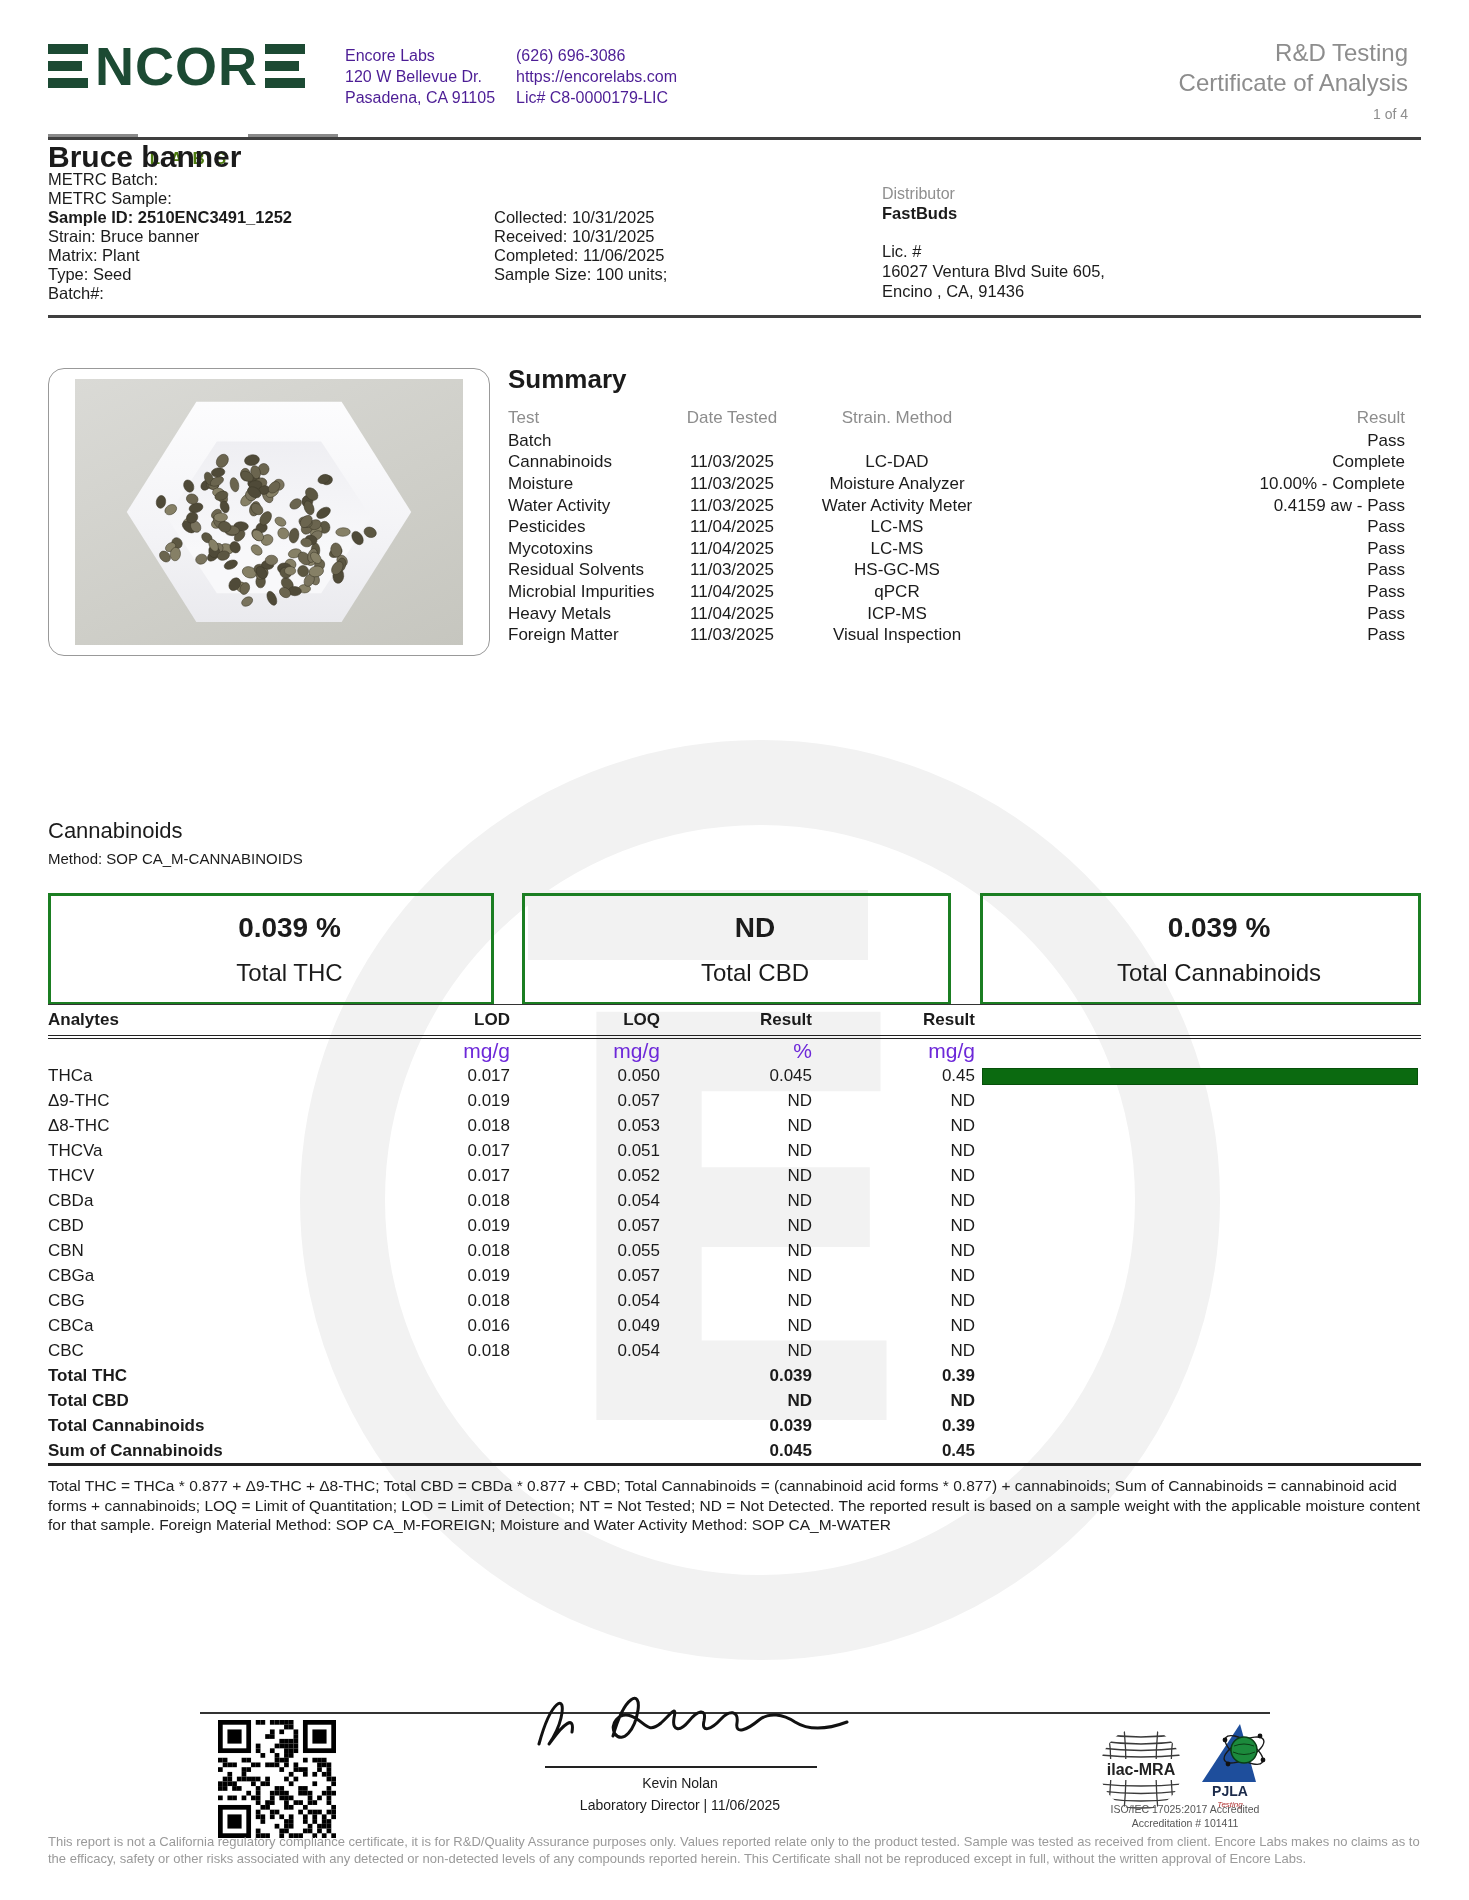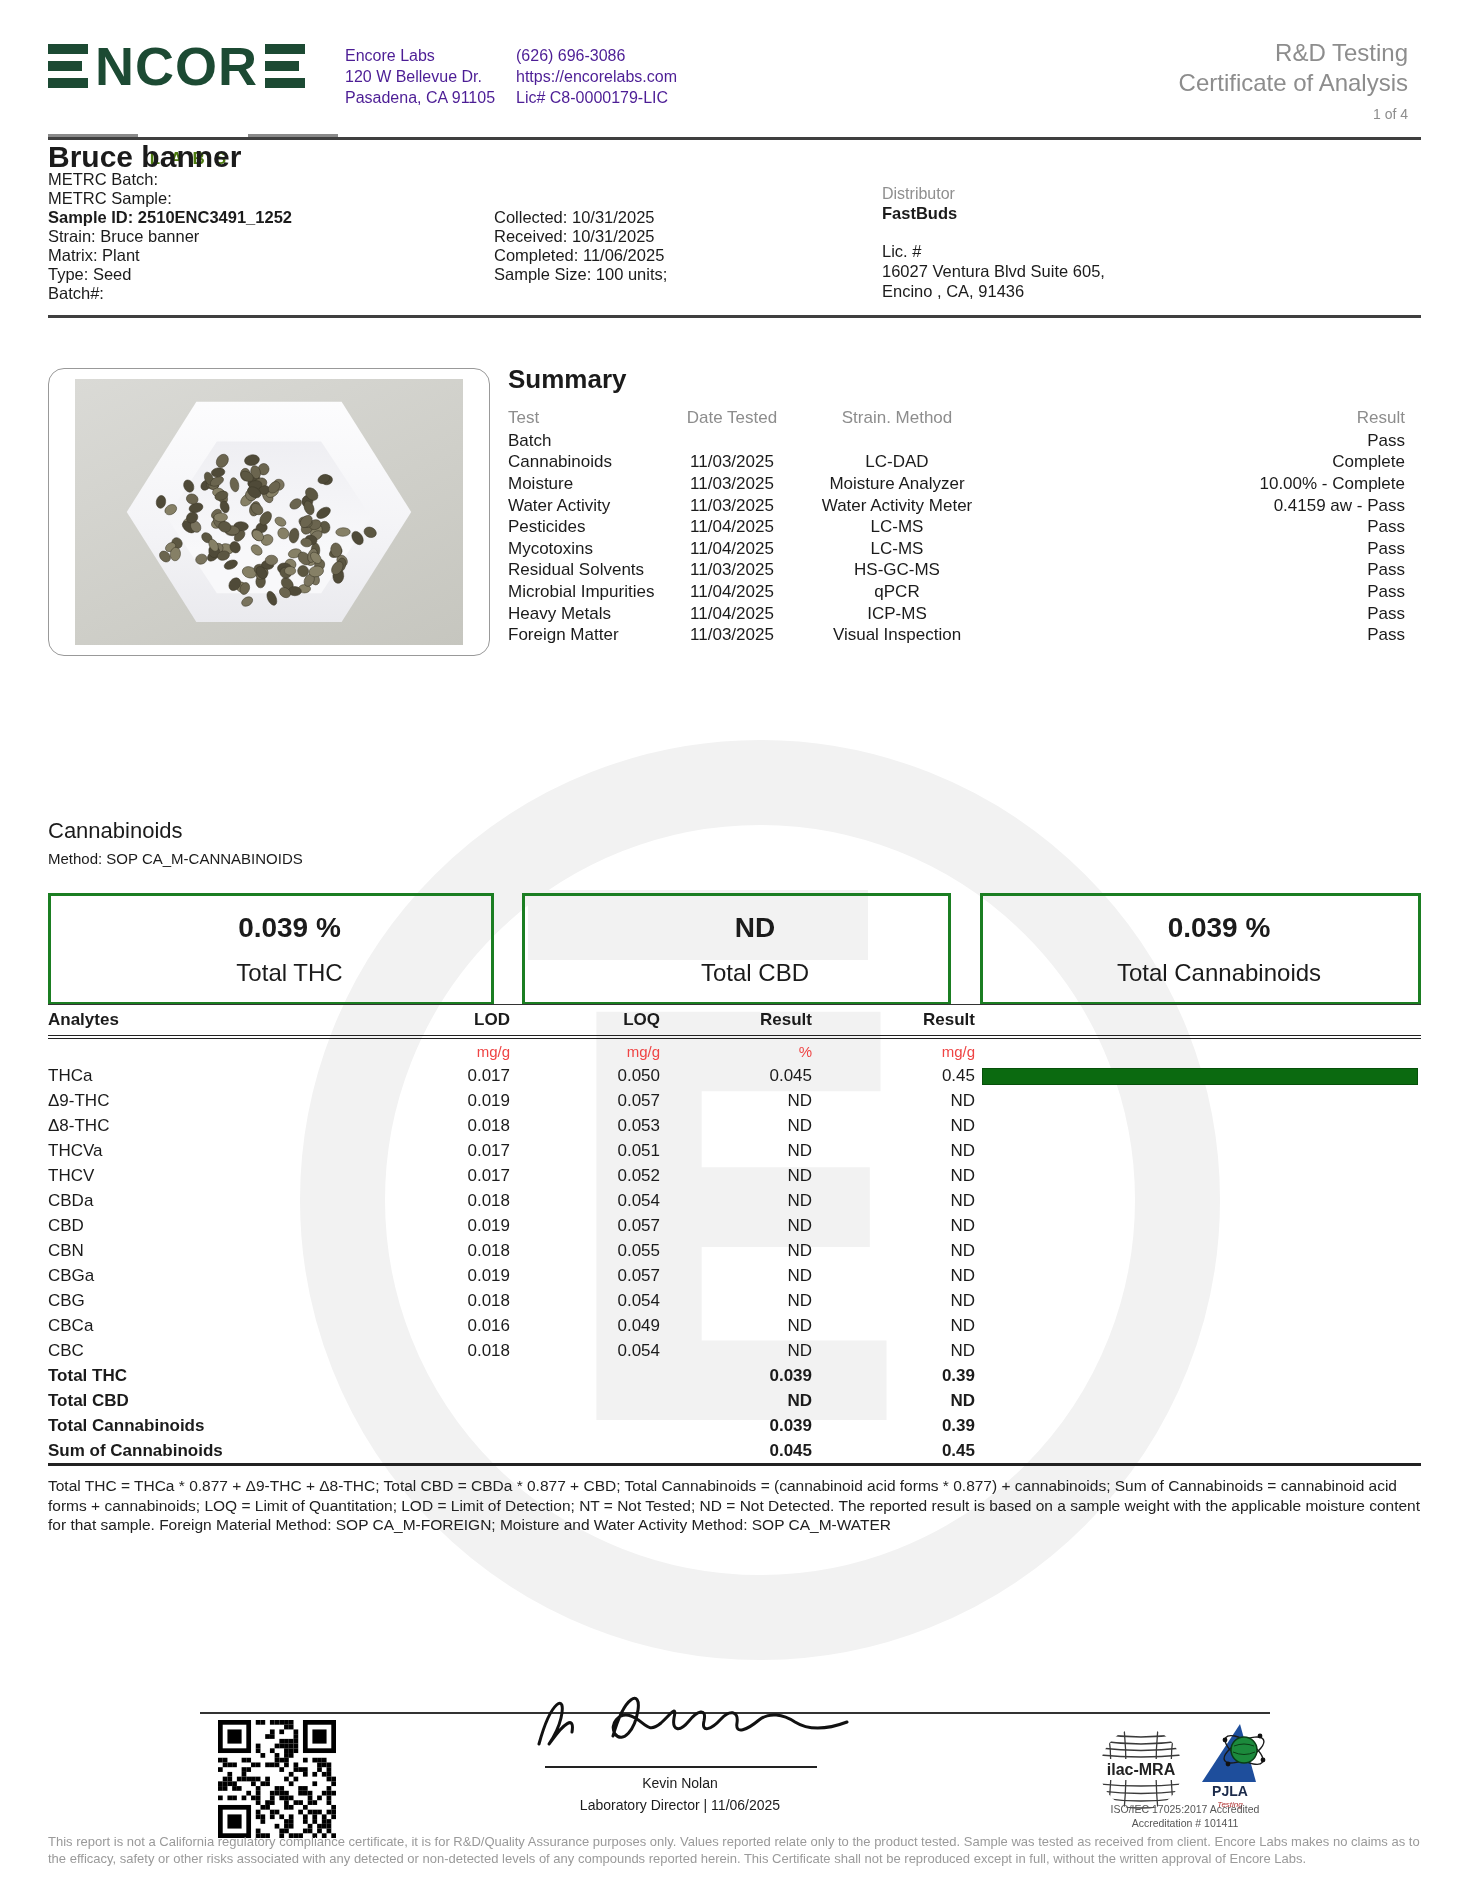--- a/index.html
+++ b/index.html
@@ -48,21 +48,21 @@
   .c-result{flex:1;text-align:right;}
   
   .cnb-title{font-size:22px;}
   .cnb-method{font-size:15px;}
   .gbox{position:absolute;top:893px;height:112px;border:3px solid #1b7e22;box-sizing:border-box;display:flex;flex-direction:column;align-items:center;justify-content:center;background:transparent;padding-left:37px;}
   .gbox .v{font-size:28px;font-weight:700;}
   .gbox .l{font-size:24px;margin-top:15px;}
   
   .an-table{left:48px;top:1004px;width:1373px;position:absolute;z-index:2;}
   .an-head{display:flex;align-items:center;height:30px;border-top:1.5px solid #333;border-bottom:4px double #222;font-weight:700;font-size:17px;}
-  .an-units{display:flex;align-items:center;height:24px;color:#ef4444;font-size:15px;}
+  .an-units{display:flex;align-items:center;height:24px;color:#6d28d9;font-size:21px;}
   .an-row{display:flex;align-items:center;height:25px;font-size:17px;}
   .an-row.total{font-weight:700;}
   .a-name{width:340px;}
   .a-lod{width:122px;text-align:right;}
   .a-loq{width:150px;text-align:right;}
   .a-pct{width:152px;text-align:right;}
   .a-mgg{width:163px;text-align:right;}
   .a-sp{flex:1;}
   .an-bottom{border-bottom:3px solid #222;}
   .thca-bar{position:absolute;left:934px;right:3px;top:64px;height:15px;background:#0b6a10;border:1px solid #07500b;}

